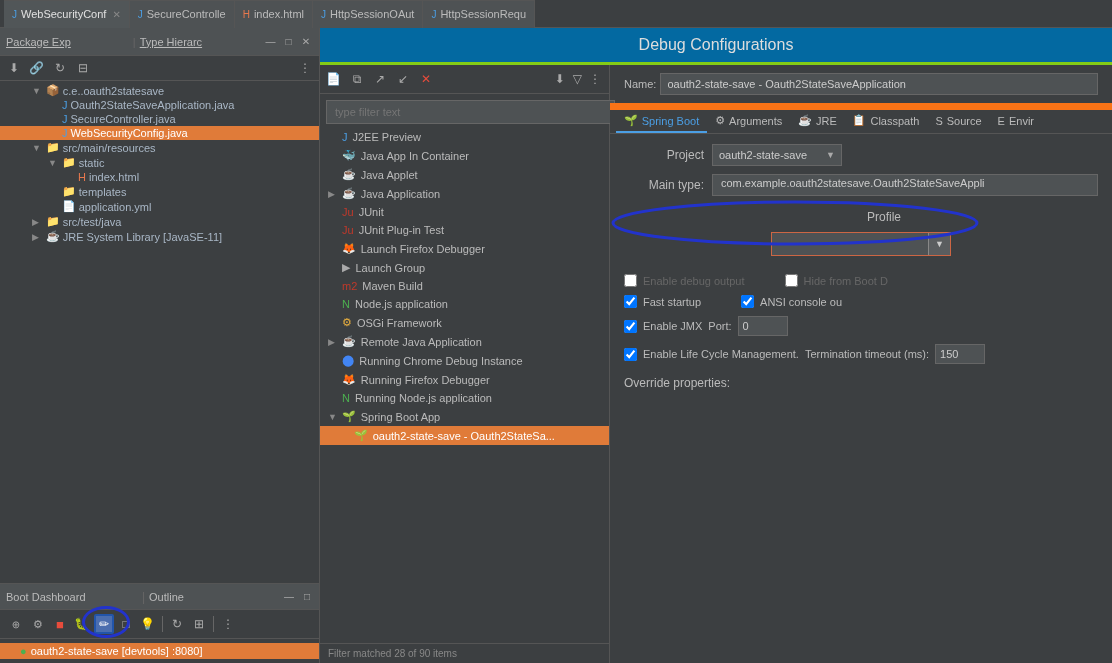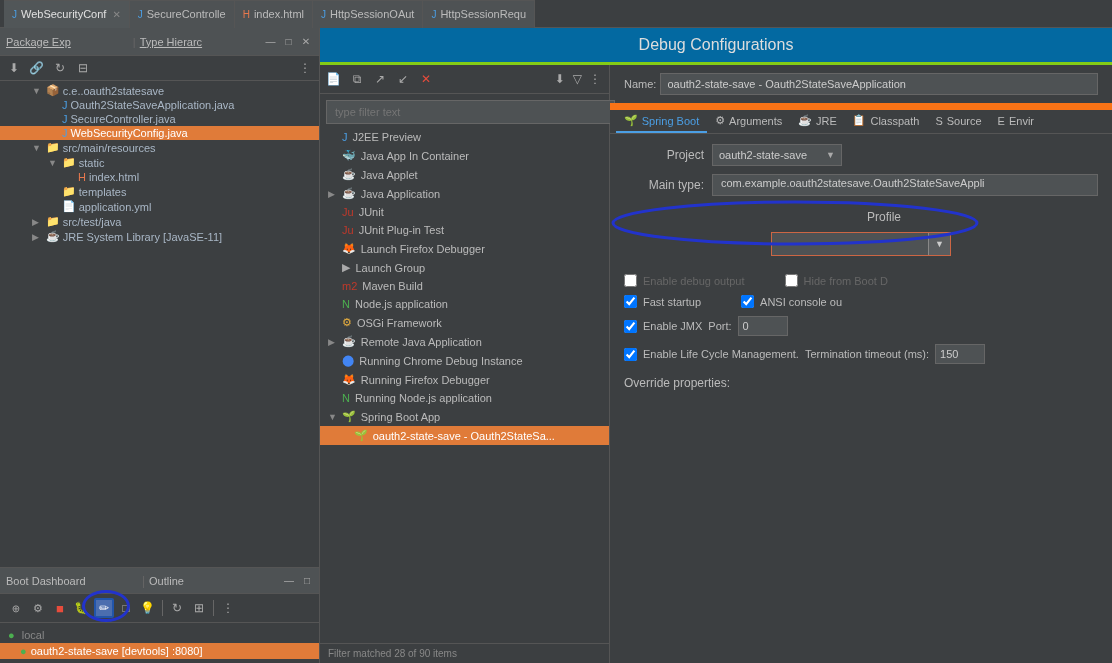--- a/index.html
+++ b/index.html
@@ -609,24 +609,20 @@
             <div style="width:1px; height:16px; background:#666; margin:0 2px;"></div>
             <span class="boot-btn">↻</span>
             <span class="boot-btn">⊞</span>
             <div style="width:1px; height:16px; background:#666; margin:0 2px;"></div>
             <span class="boot-btn">⋮</span>
           </div>
 
           <div style="position:absolute; left:82px; top:-4px; width:48px; height:32px; border:3px solid #2233cc; border-radius:50%; pointer-events:none; z-index:50;"></div>
         </div>
         <div class="boot-list">
-          <div class="local-label">
-            <span style="color:#4caf50; margin-right:4px;">●</span>
-            <span>local</span>
-          </div>
           <div class="running-item">
             <span class="dot">●</span>
             <span>oauth2-state-save [devtools] :8080]</span>
           </div>
         </div>
       </div>
     </div>
 
     <div class="right-panel">
       <div class="debug-header">Debug Configurations</div>

